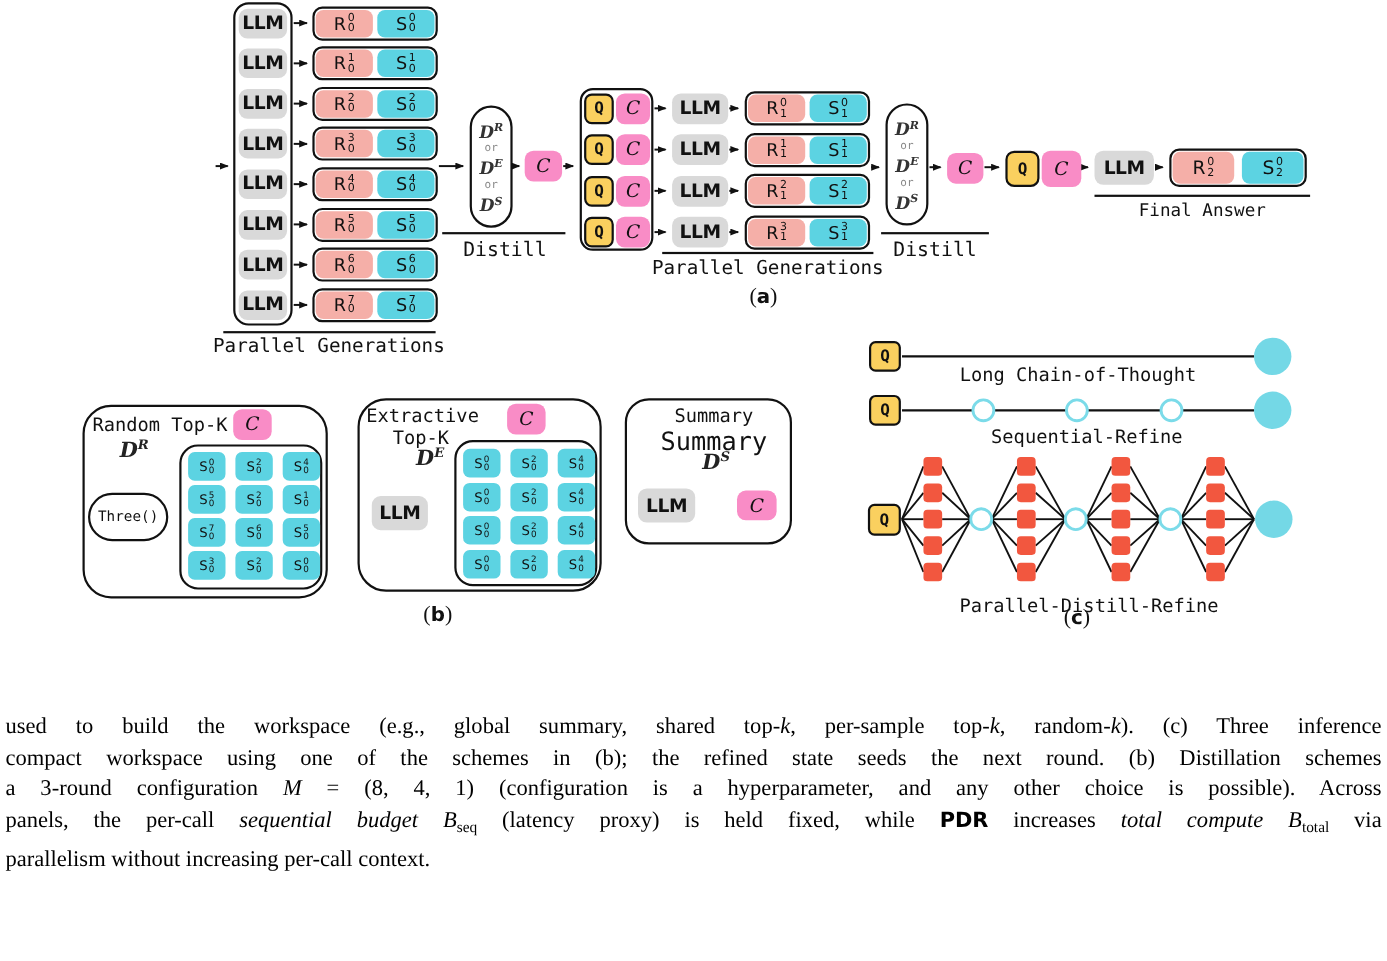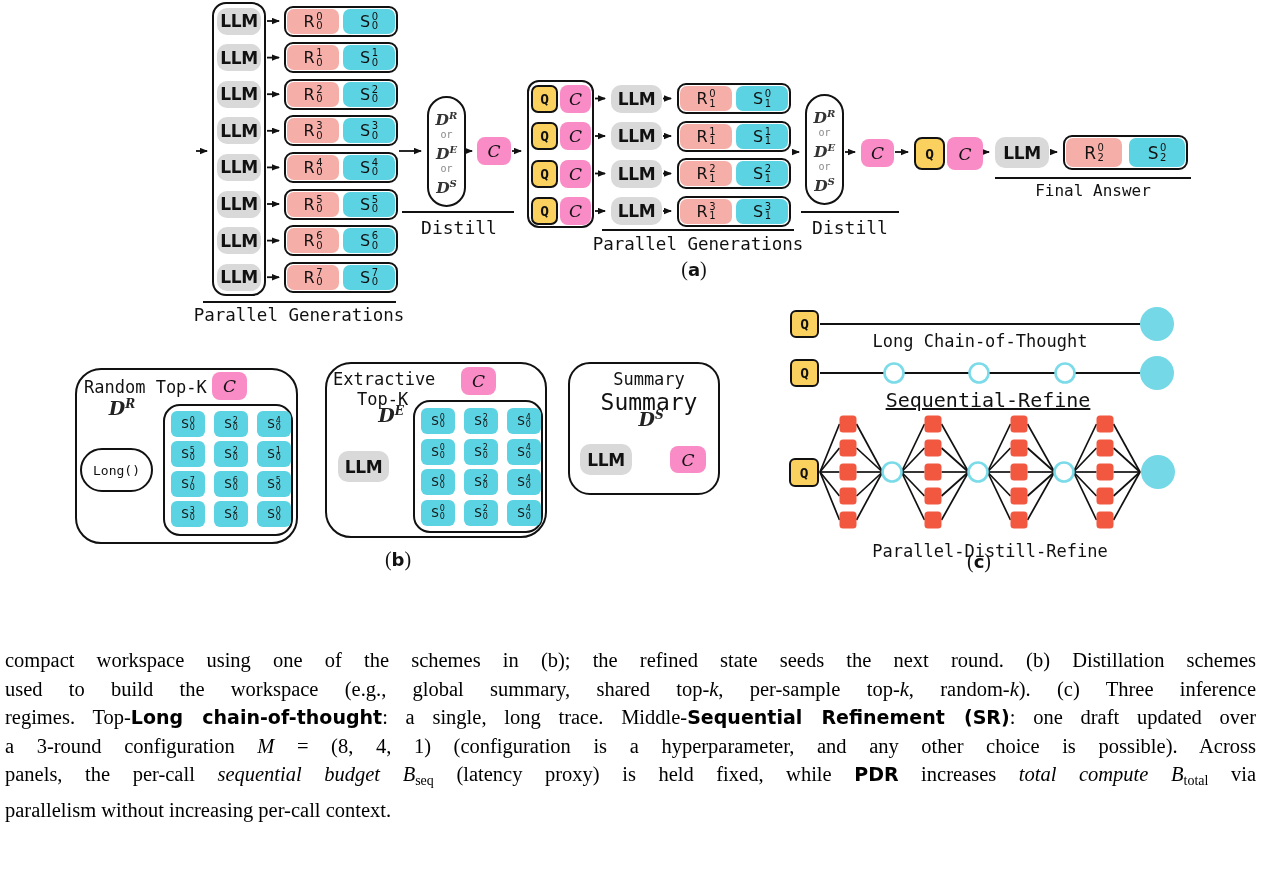--- a/index.html
+++ b/index.html
@@ -13,21 +13,21 @@
   .pinkb{background:var(--pink);border-radius:8px;}
   .outline{border:2px solid #111;border-radius:11px;background:#fff;}
   .pair{position:absolute;box-sizing:border-box;border:2px solid #111;border-radius:9px;background:#fff;display:flex;align-items:center;justify-content:space-between;padding:1px;}
   .tok{display:flex;align-items:center;justify-content:center;border-radius:7px;height:100%;}
   .tok .b{font:16px "DejaVu Sans",sans-serif;}
   .ss{display:inline-flex;flex-direction:column;justify-content:center;line-height:9.5px;font-size:10px;margin-left:1.5px;font-family:"DejaVu Sans",sans-serif;}
   .salmon{background:var(--salmon);}
   .cyan{background:var(--cyan);}
   .f-mono18{font:18px "DejaVu Sans Mono",monospace;}
   .f-q{font:700 14.5px "DejaVu Sans Mono",monospace;}
-  .f-llm{font:700 17px "DejaVu Sans",sans-serif;letter-spacing:-0.4px;border-radius:10px;}
+  .f-llm{font:700 17px "DejaVu Sans",sans-serif;letter-spacing:-0.4px;}
   .f-c{font:italic 17px "DejaVu Serif",serif;}
   .cl{position:absolute;transform:translateX(-50%);font-family:"DejaVu Sans Mono",monospace;white-space:nowrap;}
   .ll{position:absolute;font-family:"DejaVu Sans Mono",monospace;white-space:nowrap;}
   .hline{position:absolute;background:#111;height:2.4px;}
   .oval{position:absolute;box-sizing:border-box;border:2.4px solid #111;border-radius:40px;background:#fff;display:flex;flex-direction:column;align-items:center;justify-content:center;gap:1px;}
   .scheme{font:italic 700 15.5px "DejaVu Serif",serif;color:#333;line-height:17px;}
   .scheme sup{font-size:10px;}
   .or{font:10px "DejaVu Sans Mono",monospace;color:#888;line-height:11px;}
   .bigbox{position:absolute;box-sizing:border-box;border:2.2px solid #111;border-radius:26px;background:#fff;}
   .innerbox{position:absolute;box-sizing:border-box;border:2px solid #111;border-radius:17px;background:#fff;}
@@ -557,21 +557,21 @@
         <span class="tok ">
           <span class="b">S</span>
           <span class="ss">
             <span>0</span>
             <span>0</span>
           </span>
         </span>
       </div>
     </div>
   <div class="oval" style="left:80px;top:448px;width:73px;height:44px;border-width:2px;">
-    <span style="font:13px 'DejaVu Sans Mono',monospace;">Long()</span>
+    <span style="font:13px 'DejaVu Sans Mono',monospace;">Three()</span>
   </div>
 
   <div class="bigbox" style="left:325px;top:362px;width:222px;height:176px;"></div>
   <div class="ll" style="left:333px;top:369px;font-size:17px;">Extractive</div>
   <div class="ll" style="left:357px;top:389px;font-size:17px;">Top-K</div>
   <div class="box pinkb f-c" style="left:461px;top:367px;width:35px;height:28px;">C</div>
   <div class="schemeB" style="left:391px;top:404px;" id="schemeE">D<sup>E</sup></div>
   <div class="innerbox" style="left:413px;top:400px;width:130px;height:133px;"></div>
   <div id="grid-extractive">
       <div class="cell" style="left: 421px; top: 408px; width: 34px; height: 26px;">
@@ -692,29 +692,28 @@
   <div class="cl" style="left:649px;top:369px;font-size:17px;">Summary</div>
   <div class="cl" style="left:649px;top:389px;font-size:23px;">Summary</div>
   <div class="schemeB" style="left:651px;top:408px;" id="schemeS">D<sup>S</sup></div>
   <div class="box grayb f-llm" style="left:580px;top:444px;width:52px;height:31px;">LLM</div>
   <div class="box pinkb f-c" style="left:670px;top:446px;width:36px;height:27px;">C</div>
 
   <div class="box yellow f-q" style="left:790px;top:310px;width:29px;height:28px;border-radius:6px;">Q</div>
   <div class="cl" style="left:980px;top:331px;font-size:17px;">Long Chain-of-Thought</div>
 
   <div class="box yellow f-q" style="left:790px;top:359px;width:29px;height:28px;border-radius:6px;">Q</div>
-  <div class="cl" style="left:988px;top:388px;font-size:20px;text-decoration:underline;">Sequential-Refine</div>
+  <div class="cl" style="left:988px;top:388px;font-size:17px;">Sequential-Refine</div>
 
   <div class="box yellow f-q" style="left:789px;top:458px;width:30px;height:29px;border-radius:6px;">Q</div>
   <div class="cl" style="left:990px;top:541px;font-size:17px;">Parallel-Distill-Refine</div>
   <div class="tag" style="left:979px;top:550px;">
     <span>(</span><b>c</b><span>)</span>
   </div>
 </div>
 
 <div id="caption">
+    <div class="cap-line"><span>used to build the workspace (e.g., global summary, shared top-</span><span class="seg-it">k</span><span>, per-sample top-</span><span class="seg-it">k</span><span>, random-</span><span class="seg-it">k</span><span>). (c) Three inference</span></div>
     <div class="cap-line"><span>compact workspace using one of the schemes in (b); the refined state seeds the next round. (b) Distillation schemes</span></div>
-    <div class="cap-line"><span>used to build the workspace (e.g., global summary, shared top-</span><span class="seg-it">k</span><span>, per-sample top-</span><span class="seg-it">k</span><span>, random-</span><span class="seg-it">k</span><span>). (c) Three inference</span></div>
-    <div class="cap-line"><span>regimes. Top-</span><span class="seg-bf">Long chain-of-thought</span><span>: a single, long trace. Middle-</span><span class="seg-bf">Sequential Refinement (SR)</span><span>: one draft updated over</span></div>
     <div class="cap-line"><span>a 3-round configuration </span><span class="seg-it">M</span><span> = (8, 4, 1) (configuration is a hyperparameter, and any other choice is possible). Across</span></div>
     <div class="cap-line"><span>panels, the per-call </span><span class="seg-it">sequential budget</span><span> </span><span class="seg-it">B</span><span class="seg-sub">seq</span><span> (latency proxy) is held fixed, while </span><span class="seg-bf">PDR</span><span> increases </span><span class="seg-it">total compute</span><span> </span><span class="seg-it">B</span><span class="seg-sub">total</span><span> via</span></div>
     <div class="cap-line"><span>parallelism without increasing per-call context.</span></div>
   </div>
 
 </body></html>

